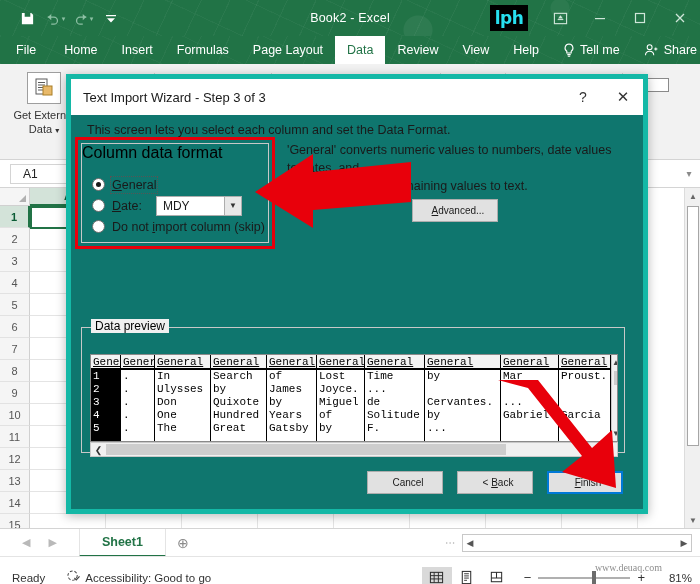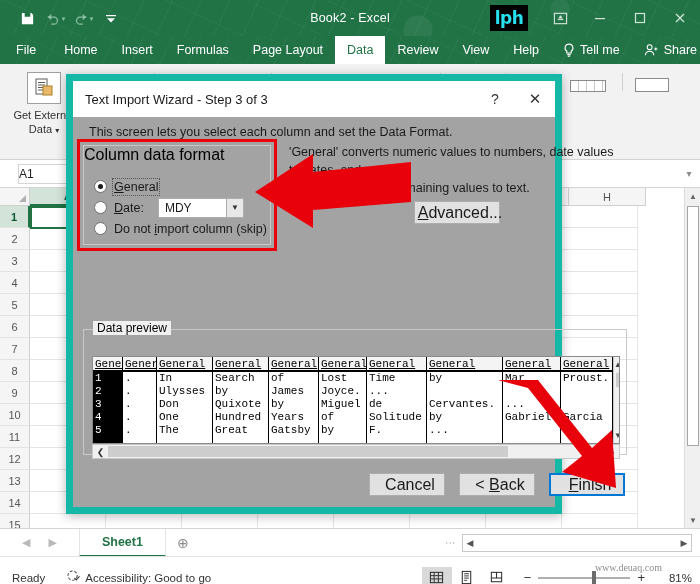--- a/index.html
+++ b/index.html
@@ -107,22 +107,22 @@
   .rs-grid { position:absolute; left: 6px; bottom: 2px; width: 36px; height: 12px; border:1px solid #8a8a8a; background:
       repeating-linear-gradient(90deg,#fff 0 7px,#c8c8c8 7px 8px);}
 
   
   .formula-bar {
     position: absolute; left: 0; top: 160px; width: 700px; height: 28px;
     background: #ffffff; border-bottom: 1px solid #d4d4d4;
     display: flex; align-items: center;
   }
   .namebox {
-    margin-left: 18px; width: 88px; height: 20px; border: 1px solid #d4d4d4; background: #fff;
-    font-size: 12px; color: #222; display: flex; align-items: center; padding-left: 0;
+    margin-left: 10px; width: 88px; height: 20px; border: 1px solid #d4d4d4; background: #fff;
+    font-size: 12px; color: #222; display: flex; align-items: center; padding-left: 12px;
   }
   .fb-sep { width: 1px; height: 22px; background: #e1e1e1; margin: 0 4px; }
   .fb-icons { display:flex; gap:10px; color:#8a8a8a; font-size: 11px; padding: 0 6px; }
   .fb-input { flex: 1; height: 20px; }
   .fb-caret { width: 22px; text-align:center; color:#8a8a8a; font-size:10px; }
 
   
   .grid-wrap { position: absolute; left: 0; top: 188px; width: 700px; height: 340px; background: #fff; overflow: hidden; }
   .corner { position: absolute; left: 0; top: 0; width: 30px; height: 18px; background: #f5f5f5; border-right:1px solid #d0d0d0; border-bottom:1px solid #d0d0d0;}
   .corner:after { content:""; position:absolute; right:3px; bottom:3px; border-left:7px solid transparent; border-bottom:7px solid #b0b0b0;}
@@ -179,22 +179,22 @@
   .zoom-track { width: 92px; height: 2px; background: #b0b0b0; position: relative; }
   .zoom-thumb { position:absolute; left: 54px; top: -6px; width: 4px; height: 14px; background:#6b6b6b;}
   .zoom-pct { width: 40px; text-align: right; font-size: 11.5px;}
   .watermark {
     position: absolute; right: 38px; top: 562px; font-size: 10px; color: #8e8e8e;
     font-family: "Liberation Serif", serif; z-index: 60; pointer-events:none;
   }
 
   
   .dialog {
-    position: absolute; left: 66px; top: 74px; width: 496px; height: 440px;
-    background: #a3a3a3; border: 7px solid #14b8a6; box-shadow: 0 2px 10px rgba(0,0,0,.28);
+    position: absolute; left: 66px; top: 74px; width: 582px; height: 440px;
+    background: #0f766e; border: 5px solid #14b8a6; box-shadow: 0 2px 10px rgba(0,0,0,.28);
     z-index: 40;
   }
   .dlg-title {
     height: 36px; background: #ffffff; display: flex; align-items: center;
     padding-left: 12px; font-size: 13px; color: #1a1a1a;
   }
   .dlg-title-btns { margin-left: auto; display: flex; align-items: center; }
   .dlg-tbtn { width: 40px; height: 36px; display:flex; align-items:center; justify-content:center; color:#333; font-size: 14px; }
   .dlg-tbtn.q { font-size: 14px; }
   .dlg-tbtn.x { font-size: 15px; }
@@ -223,21 +223,21 @@
     display:flex; align-items:center; font-size:12px; color:#1a1a1a; padding-left: 6px;
   }
   .ds-arrow { margin-left:auto; width:17px; height:18px; background:#e8e8e8; border-left:1px solid #adadad;
               display:flex; align-items:center; justify-content:center; font-size:8px; color:#333;}
 
   .desc-right {
     position: absolute; left: 216px; top: 62px; width: 330px; font-size: 12.5px; color:#1a1a1a; line-height: 1.45;
   }
   .btn {
     display:inline-flex; align-items:center; justify-content:center;
-    background: #e1e1e1; border: 1px solid #adadad; font-size: 16px; color:#1a1a1a;padding-left:6px;
+    background: #e1e1e1; border: 1px solid #adadad; font-size: 10px; color:#1a1a1a;padding-left:6px;
   }
   .btn.advanced { position:absolute; left: 341px; top: 120px; width: 86px; height: 23px; }
 
   .preview-group {
     position: absolute; left: 10px; top: 248px; width: 544px; height: 126px;
     border: 1px solid #c8c8c8;
   }
   .preview-legend { position:absolute; left: 9px; top: -9px; background:#f0f0f0; padding: 0 4px; font-size:12px;}
   .prev-inner {
     position:absolute; left: 8px; top: 26px; width: 528px; height: 88px;

